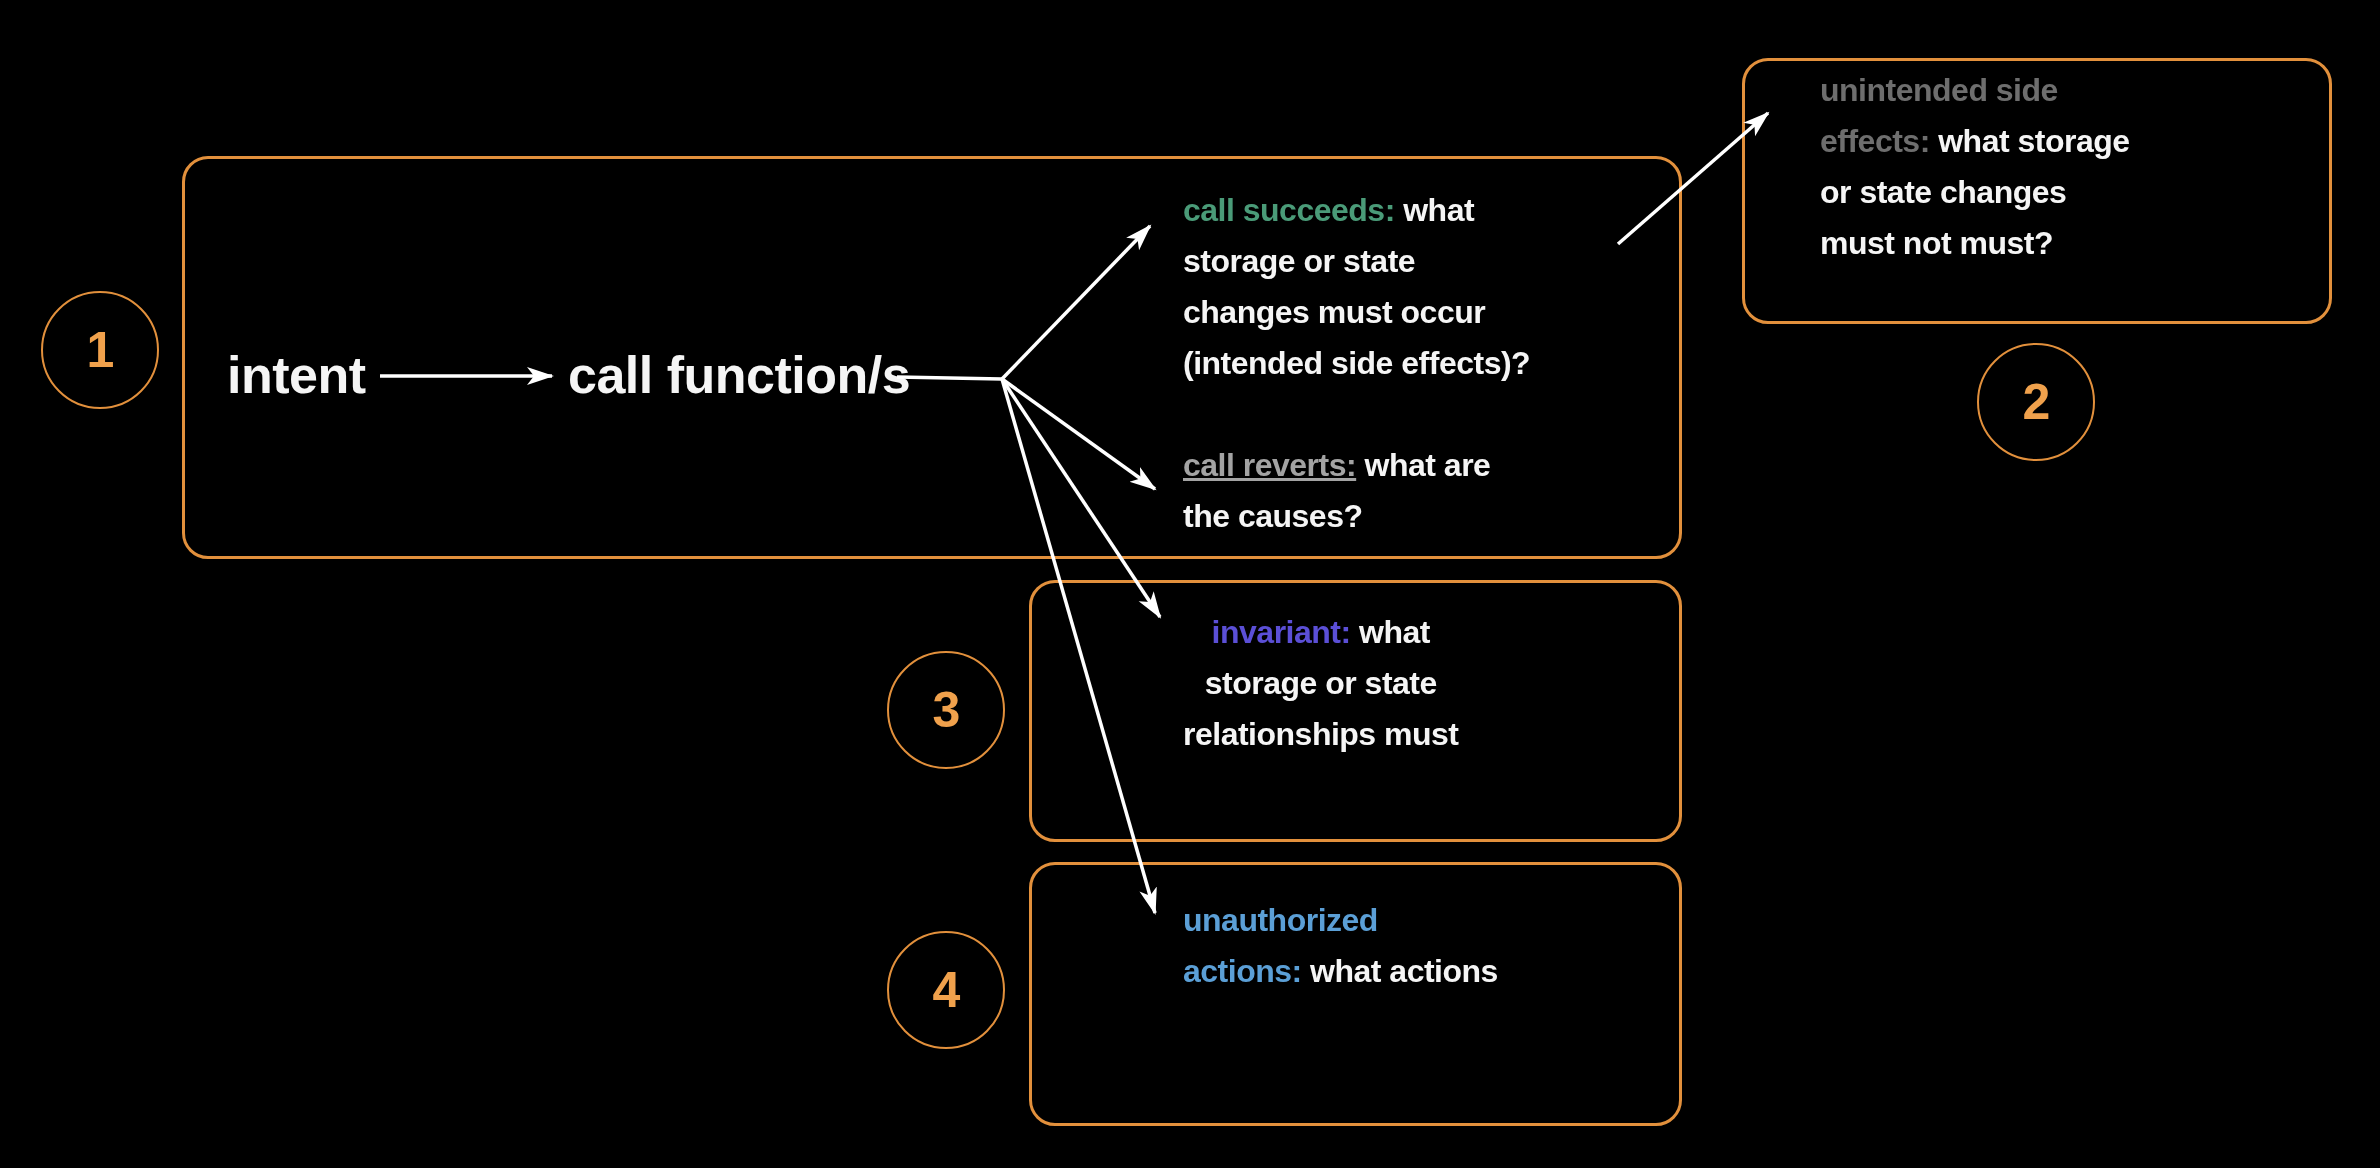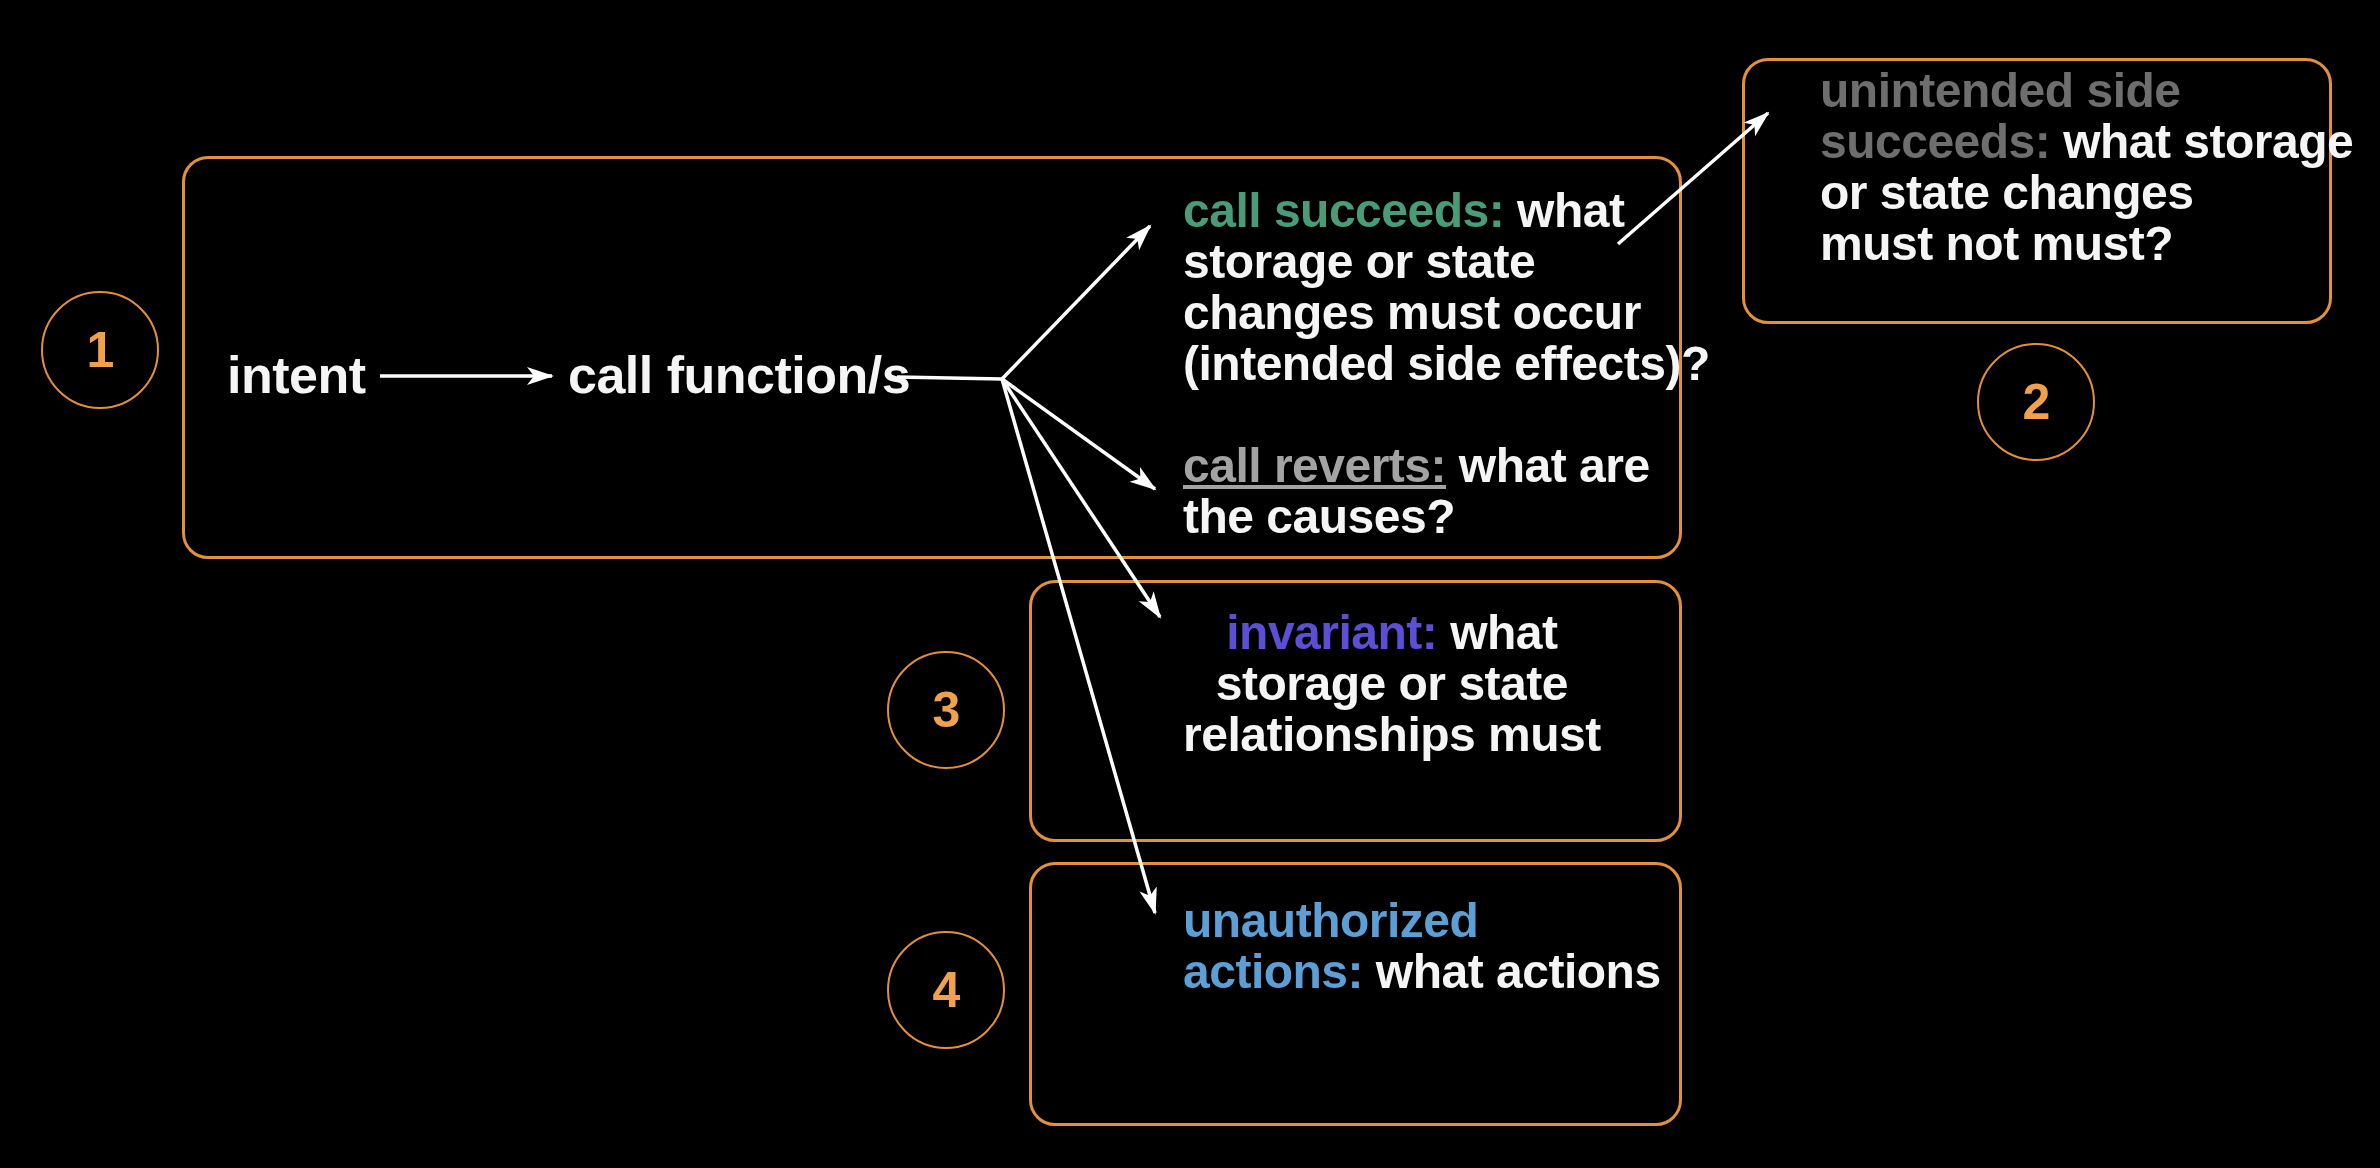--- a/index.html
+++ b/index.html
@@ -38,21 +38,21 @@
   .flabel {
     position: absolute;
     color: var(--text);
     font-size: 52px;
     line-height: 51px;
     letter-spacing: -0.5px;
     white-space: nowrap;
   }
   .block {
     position: absolute;
-    font-size: 48px;
+    font-size: 32px;
     line-height: 51px;
     letter-spacing: -0.5px;
     white-space: nowrap;
     color: var(--text);
   }
   .arrows {
     position: absolute;
     left: 0;
     top: 0;
     width: 2380px;
@@ -96,21 +96,21 @@
       <div><span style="color: rgb(245, 245, 245);">storage or state</span></div>
       <div><span style="color: rgb(245, 245, 245);">changes must occur</span></div>
       <div><span style="color: rgb(245, 245, 245);">(intended side effects)?</span></div>
     </div>
   <div class="block" style="left:1183px; top:440px;">
       <div><span style="color: #a3a3a3; text-decoration: underline;">call reverts:</span><span style="color: rgb(245, 245, 245);"> what are</span></div>
       <div><span style="color: rgb(245, 245, 245);">the causes?</span></div>
     </div>
   <div class="block" style="left:1820px; top:65px;">
       <div><span style="color: rgb(110, 110, 110);">unintended side</span></div>
-      <div><span style="color: rgb(110, 110, 110);">succeeds:</span><span style="color: rgb(245, 245, 245);"> what storage</span></div>
+      <div><span style="color: rgb(110, 110, 110);">effects:</span><span style="color: rgb(245, 245, 245);"> what storage</span></div>
       <div><span style="color: rgb(245, 245, 245);">or state changes</span></div>
       <div><span style="color: rgb(245, 245, 245);">must not must?</span></div>
     </div>
   <div class="block" style="left:1183px; top:607px;text-align:center;">
       <div><span style="color: rgb(91, 79, 214);">invariant:</span><span style="color: rgb(245, 245, 245);"> what</span></div>
       <div><span style="color: rgb(245, 245, 245);">storage or state</span></div>
       <div><span style="color: rgb(245, 245, 245);">relationships must</span></div>
     </div>
   <div class="block" style="left:1183px; top:895px;">
       <div><span style="color: rgb(91, 159, 214);">unauthorized</span></div>

